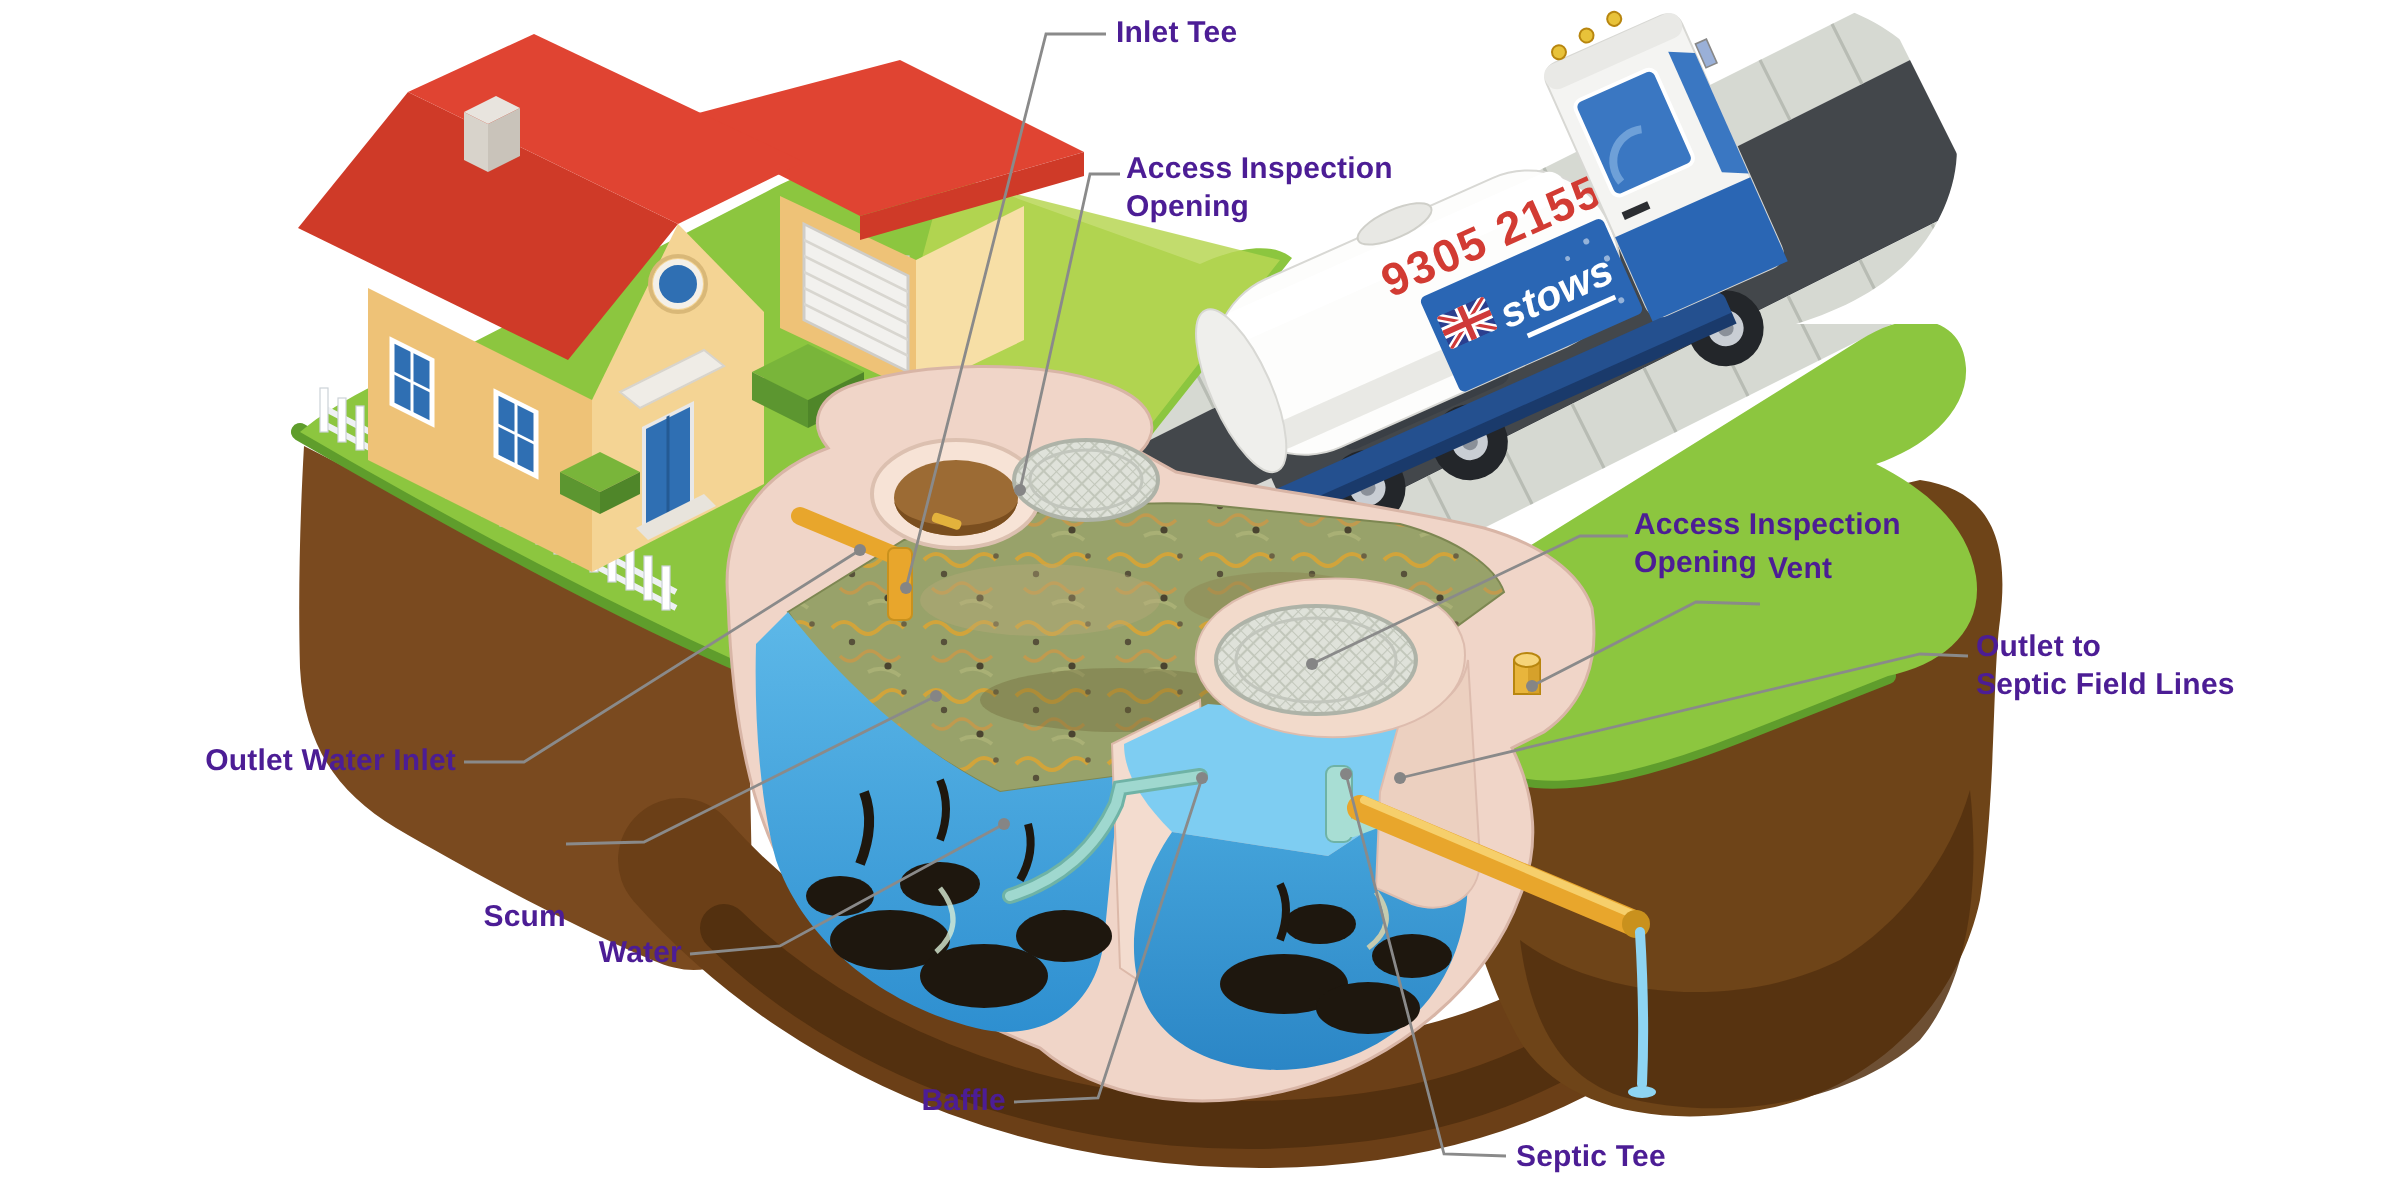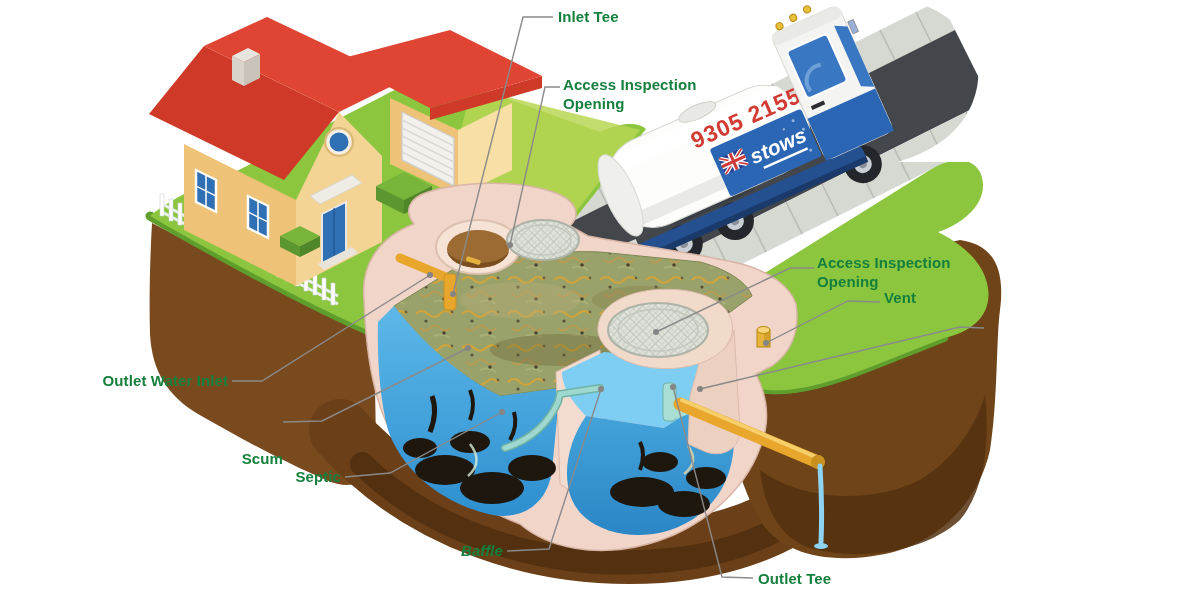--- a/index.html
+++ b/index.html
@@ -1,19 +1,19 @@
 <!DOCTYPE html>
 <html><head>
 <meta charset="utf-8">
 <style>
   html,body{margin:0;padding:0;background:#ffffff;}
   #stage{position:relative;width:1200px;height:600px;background:#ffffff;overflow:hidden;
          font-family:"Liberation Sans",sans-serif;}
   #art{position:absolute;left:0;top:0;}
-  .lbl{position:absolute;color:#15803d;font-weight:700;font-size:15px;line-height:1.25;
+  .lbl{position:absolute;color:#4c1d95;font-weight:700;font-size:15px;line-height:1.25;
        white-space:pre-line;letter-spacing:.1px;}
   .lbl.r{text-align:right;}
   svg text{font-family:"Liberation Sans",sans-serif;}
 </style>
 </head>
 <body>
 
 <div id="stage">
 
 <svg id="art" width="1200" height="600" viewBox="0 0 1200 600">
@@ -344,20 +344,22 @@
     <circle cx="766" cy="343" r="3"></circle>
     <circle cx="700" cy="389" r="3"></circle>
   </g>
 </svg>
 
 <div class="lbl" style="left:558px;top:8px;">Inlet Tee</div>
 <div class="lbl" style="left:563px;top:76px;width:170px;">Access Inspection
 Opening</div>
 <div class="lbl r" style="left:98px;top:372px;width:130px;">Outlet Water Inlet</div>
 <div class="lbl r" style="left:233px;top:413px;width:50px;margin-top:37px;">Scum</div>
-<div class="lbl r" style="left:279px;top:468px;width:62px;">Septic</div>
-<div class="lbl r" style="left:441px;top:542px;width:62px;font-style:italic;">Baffle</div>
-<div class="lbl" style="left:758px;top:570px;">Outlet Tee</div>
+<div class="lbl r" style="left:279px;top:468px;width:62px;">Water</div>
+<div class="lbl r" style="left:441px;top:542px;width:62px;">Baffle</div>
+<div class="lbl" style="left:758px;top:570px;">Septic Tee</div>
 <div class="lbl" style="left:817px;top:254px;width:170px;">Access Inspection
 Opening</div>
-<div class="lbl" style="left:884px;top:289px;">Vent</div>
+<div class="lbl" style="left:884px;top:276px;">Vent</div>
+<div class="lbl" style="left:988px;top:315px;width:160px;">Outlet to
+Septic Field Lines</div>
 
 </div>
 
 </body></html>

